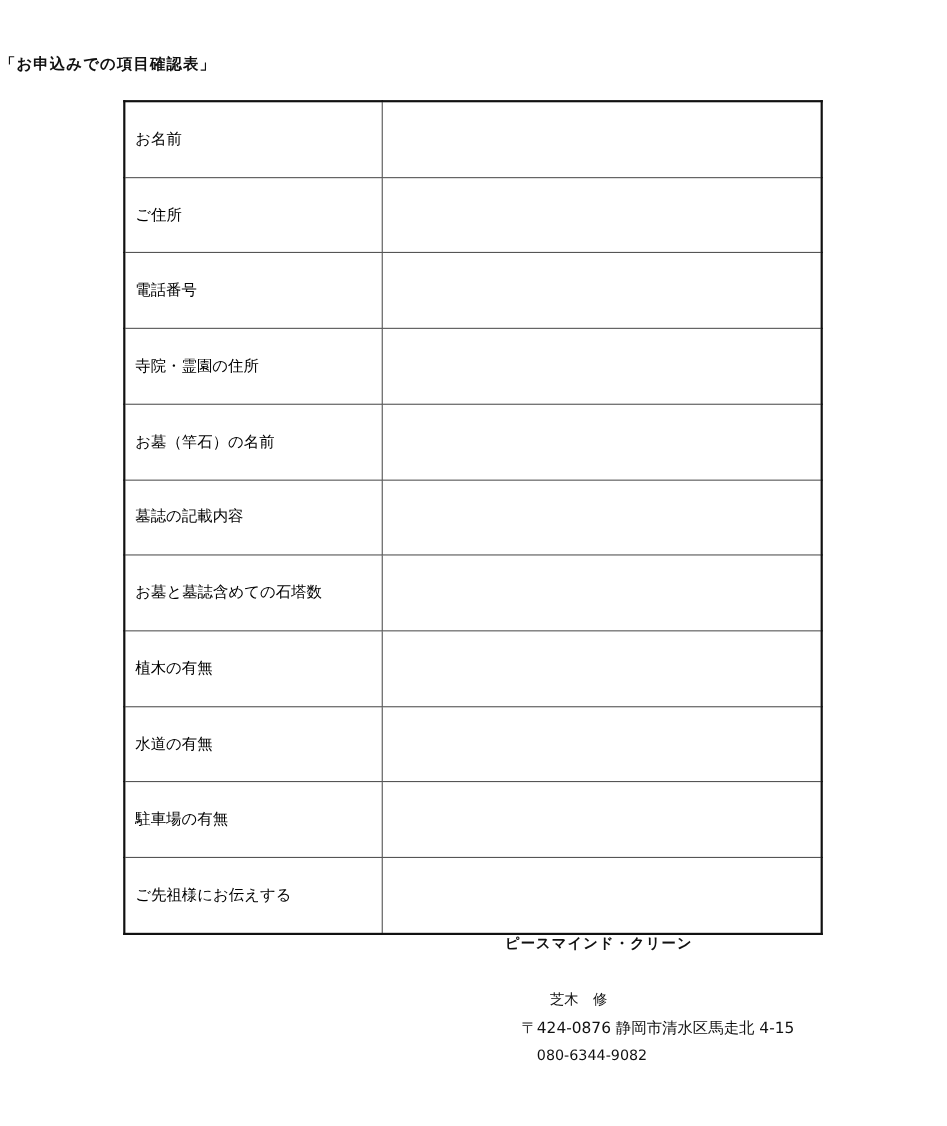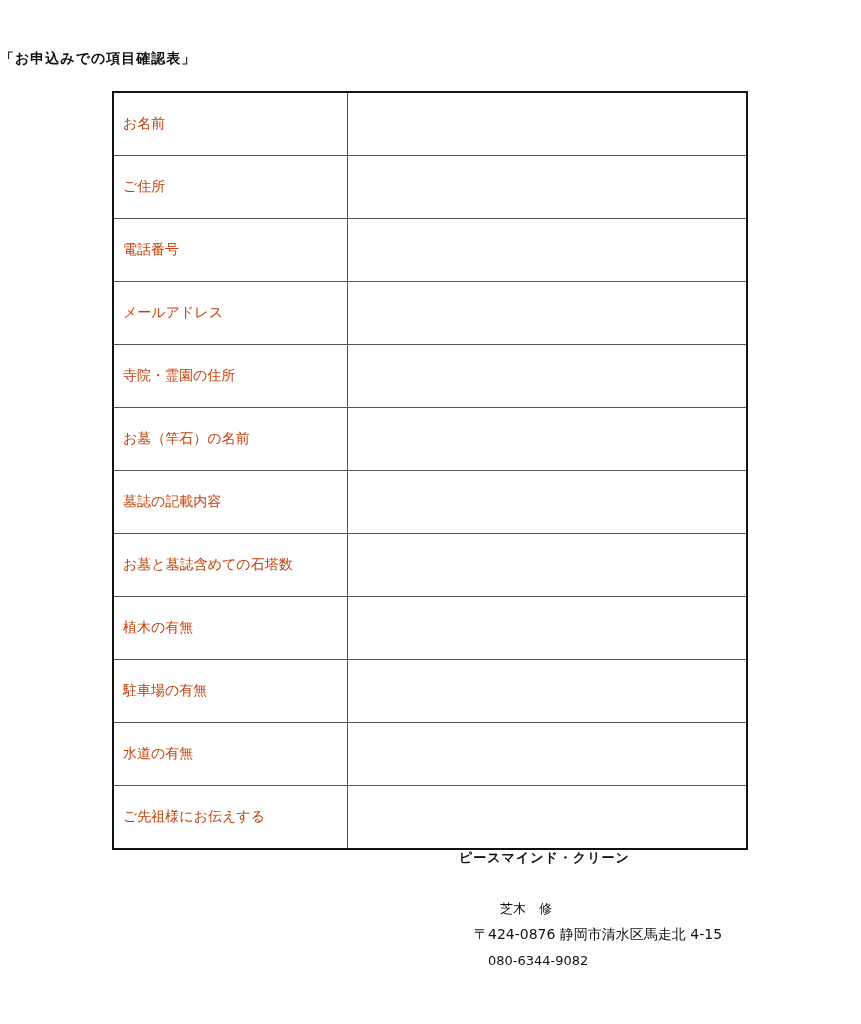--- a/index.html
+++ b/index.html
@@ -44,21 +44,21 @@
       vertical-align: middle;
       height: 58px;
     }
     .form-table tr:first-child td { border-top: none; }
     .form-table tr:last-child td { border-bottom: none; border-radius: 27px; }
     .form-table td.label-cell {
       width: 224px;
       border-right: 1px solid #555;
       padding-left: 9px;
       font-size: 14px;
-      color: #c2410c;
+      color: #000000;
       white-space: nowrap;
     }
     .form-table td.value-cell {
       background: #fff;
     }
     .company {
       position: absolute;
       top: 849px;
       left: 459px;
       font-size: 13px;
@@ -101,49 +101,45 @@
     </tr>
     <tr>
       <td class="label-cell">ご住所</td>
       <td class="value-cell"></td>
     </tr>
     <tr>
       <td class="label-cell">電話番号</td>
       <td class="value-cell"></td>
     </tr>
     <tr>
-      <td class="label-cell">メールアドレス</td>
-      <td class="value-cell"></td>
-    </tr>
-    <tr>
       <td class="label-cell">寺院・霊園の住所</td>
       <td class="value-cell"></td>
     </tr>
     <tr>
       <td class="label-cell">お墓（竿石）の名前</td>
       <td class="value-cell"></td>
     </tr>
     <tr>
       <td class="label-cell">墓誌の記載内容</td>
       <td class="value-cell"></td>
     </tr>
     <tr>
       <td class="label-cell">お墓と墓誌含めての石塔数</td>
       <td class="value-cell"></td>
     </tr>
     <tr>
       <td class="label-cell">植木の有無</td>
       <td class="value-cell"></td>
     </tr>
     <tr>
-      <td class="label-cell">駐車場の有無</td>
+      <td class="label-cell">水道の有無</td>
       <td class="value-cell"></td>
     </tr>
     <tr>
-      <td class="label-cell">水道の有無</td>
+      <td class="label-cell">駐車場の有無</td>
       <td class="value-cell"></td>
     </tr>
     <tr>
       <td class="label-cell">ご先祖様にお伝えする</td>
       <td class="value-cell"></td>
     </tr>
   </tbody>
 </table>
 
 <div class="company">ピースマインド・クリーン</div>

